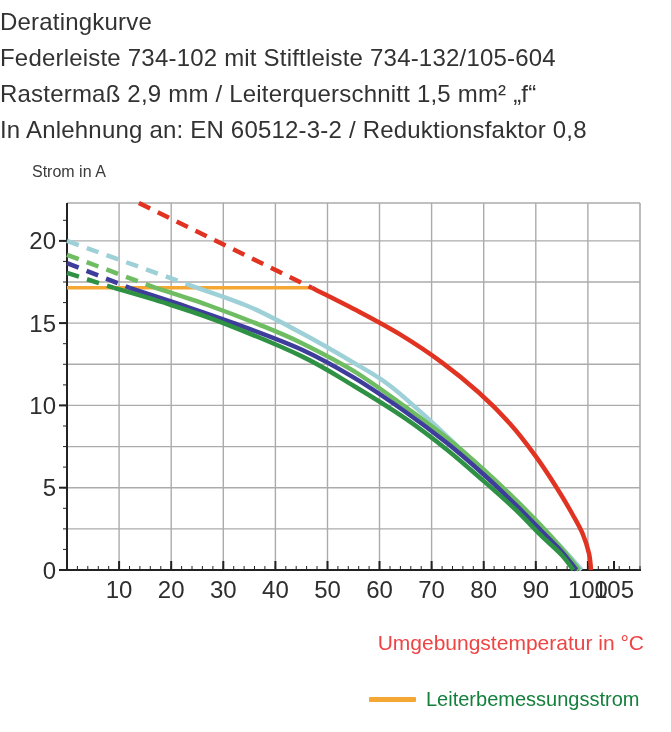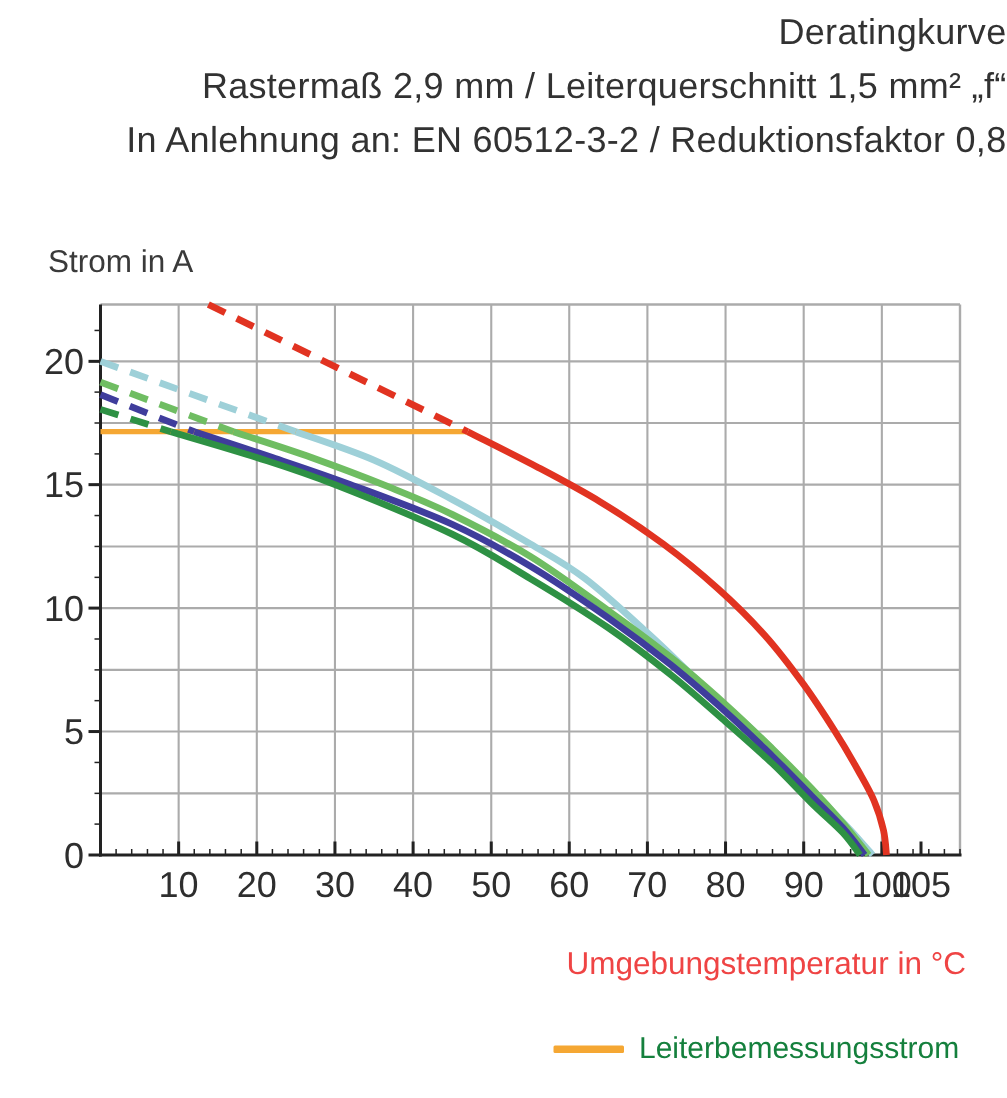--- a/index.html
+++ b/index.html
@@ -1,33 +1,34 @@
 <!DOCTYPE html>
 <html><head>
 <meta charset="utf-8">
 <style>
   html,body{margin:0;padding:0;background:#ffffff;}
   .page{position:relative;width:671px;height:732px;background:#fff;overflow:hidden;
         font-family:"Liberation Sans", sans-serif;color:#333;}
-  .titles{position:absolute;top:4px;left:0;width:671px;text-align:right;
+  .titles{position:absolute;top:4px;left:0;width:671px;text-align:left;
           font-size:24px;line-height:36px;color:#323232;letter-spacing:0.2px;}
-  .ylabel{position:absolute;left:32px;top:163px;font-size:21px;color:#3a3a3a;}
+  .ylabel{position:absolute;left:32px;top:163px;font-size:16px;color:#3a3a3a;}
   .xlabel{position:absolute;right:27px;top:631px;font-size:21px;color:#ef4444;}
   #chart{position:absolute;left:0;top:0;}
   .legend-left{position:absolute;left:62px;top:689px;font-size:21px;white-space:pre;}
   .legend-right{position:absolute;left:369px;top:688px;display:flex;align-items:center;font-size:20px;color:#15803d;}
   .swatch{display:inline-block;width:47px;height:5px;margin-right:10px;border-radius:1px;}
   svg text{font-family:"Liberation Sans", sans-serif;}
 </style>
 </head>
 <body>
 
 <div class="page">
   <div class="titles">
     <div>Deratingkurve</div>
+    <div>Federleiste 734-102 mit Stiftleiste 734-132/105-604</div>
     <div>Rastermaß 2,9 mm / Leiterquerschnitt 1,5 mm² „f“</div>
     <div>In Anlehnung an: EN 60512-3-2 / Reduktionsfaktor 0,8</div>
   </div>
 
   <div class="ylabel">Strom in A</div>
 
   <svg id="chart" width="671" height="732">
       <g>
         <line x1="119.1" y1="203" x2="119.1" y2="570" stroke="#ababab" stroke-width="1.4"></line>
         <line x1="171.2" y1="203" x2="171.2" y2="570" stroke="#ababab" stroke-width="1.4"></line>

